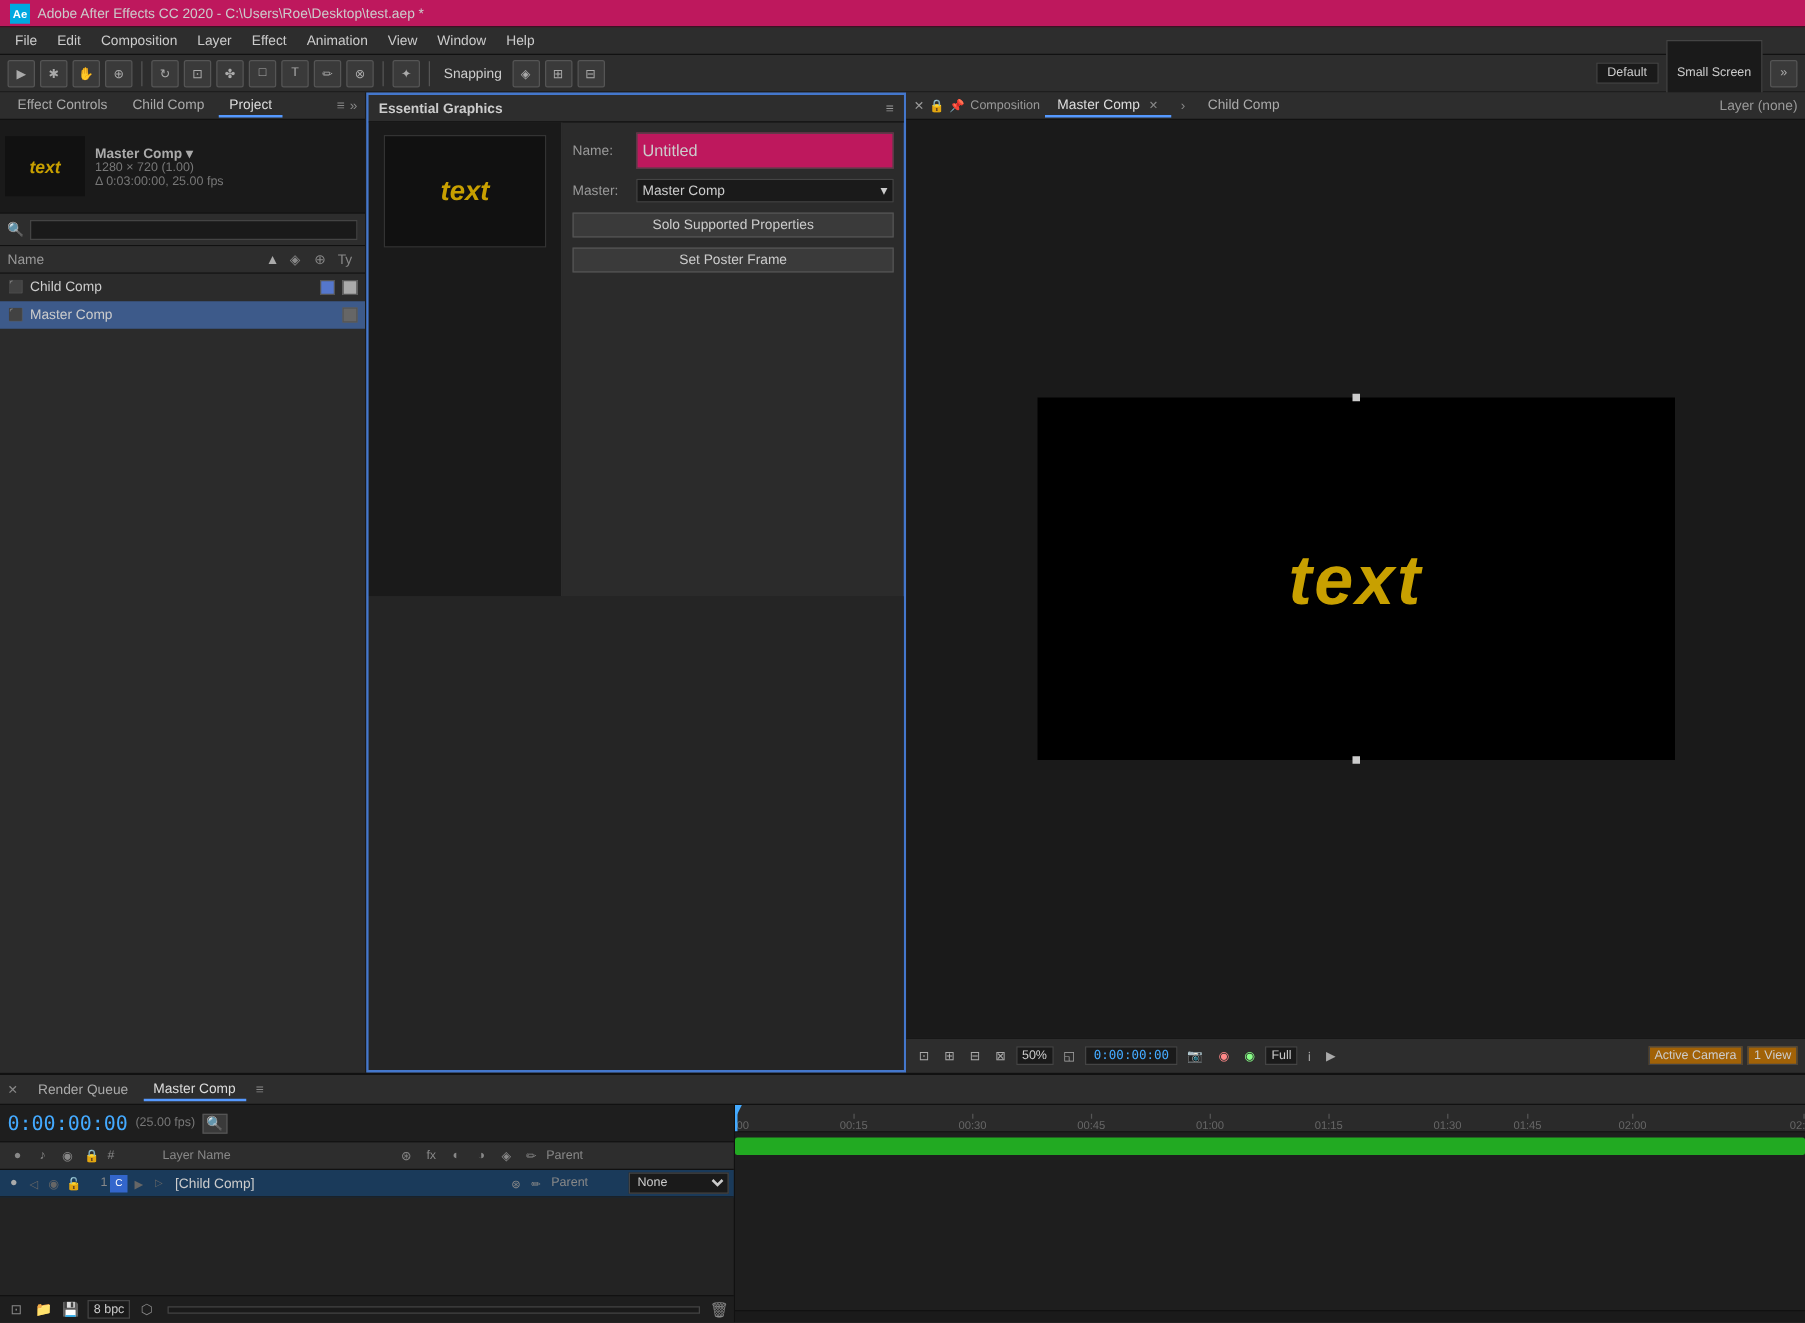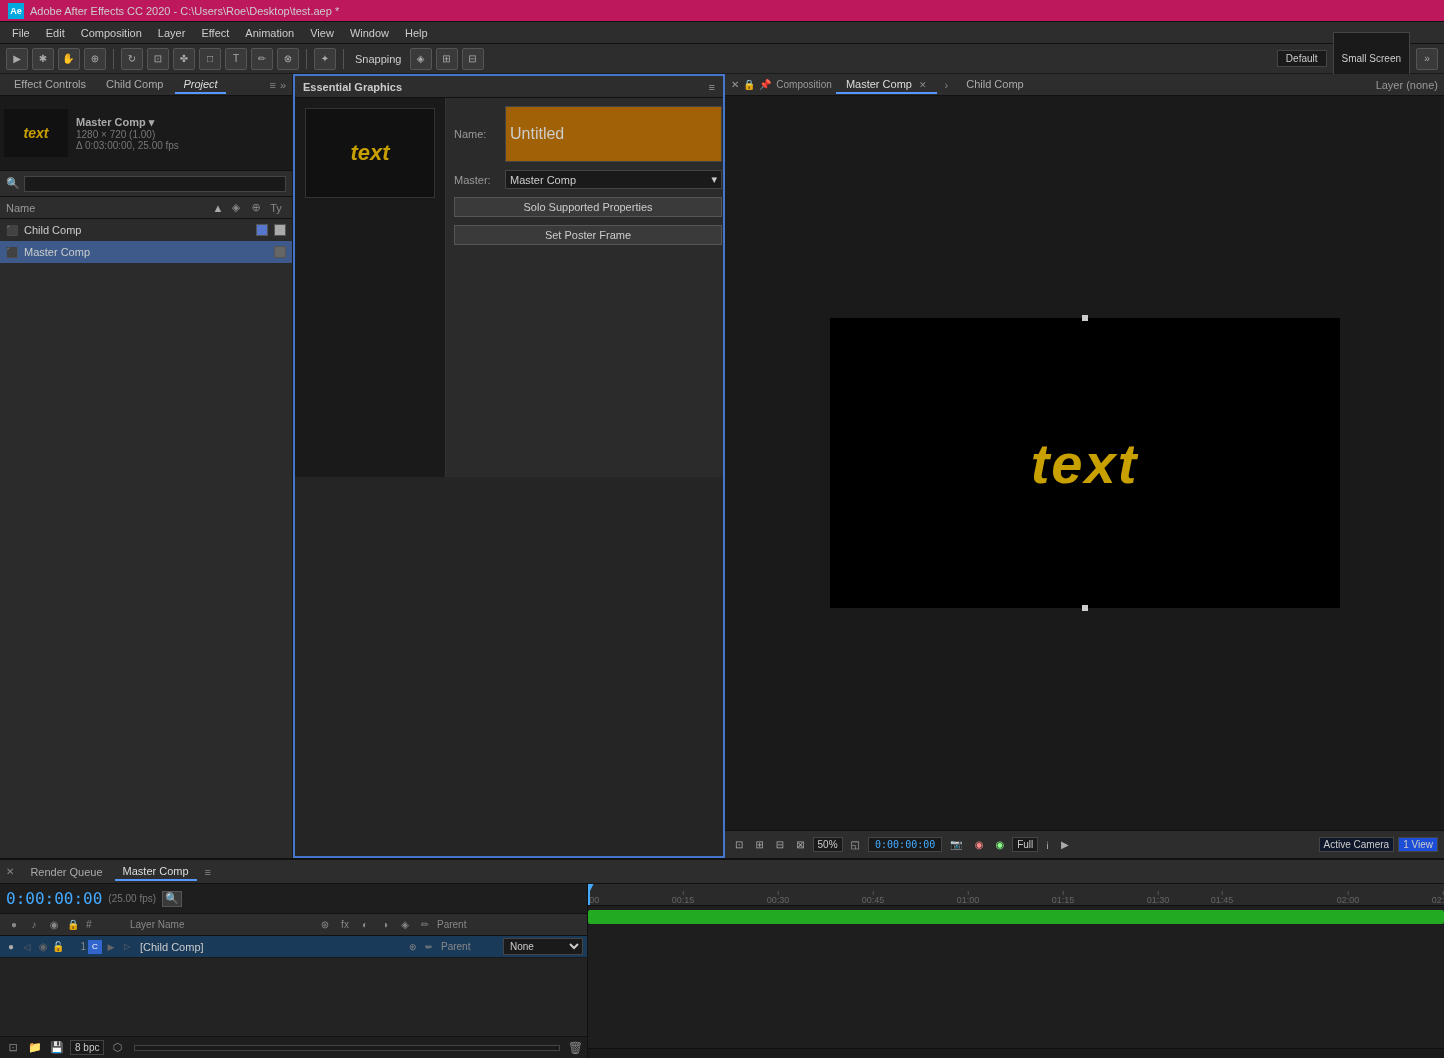--- a/index.html
+++ b/index.html
@@ -98,21 +98,21 @@
       border-bottom: 1px solid #111;
       gap: 4px;
     }
     .left-tab {
       padding: 2px 8px;
       font-size: 11px;
       color: #aaa;
       cursor: pointer;
       border-bottom: 2px solid transparent;
     }
-    .left-tab.active { color: #ddd; border-bottom: 2px solid #5599ff; font-style: italic; }
+    .left-tab.active { color: #ddd; border-bottom: 2px solid #5599ff; }
 
     
     #left-preview {
       height: 75px;
       background: #1a1a1a;
       display: flex;
       align-items: center;
       padding: 4px;
       gap: 8px;
       border-bottom: 1px solid #111;
@@ -241,25 +241,25 @@
       gap: 8px;
     }
     .prop-row {
       display: flex;
       align-items: center;
       gap: 6px;
     }
     .prop-label { color: #999; font-size: 11px; width: 45px; flex-shrink: 0; }
     .prop-input {
       flex: 1;
-      background: #a16207;
-      border: 1px solid #444;
-      color: #ccc;
-      font-size: 16px;
-      padding: 18px 4px;
+      background: #be185d;
+      border: 1px solid #444;
+      color: #ccc;
+      font-size: 13px;
+      padding: 6px 4px;
       outline: none;
     }
     .prop-select {
       flex: 1;
       background: #1a1a1a;
       border: 1px solid #444;
       color: #ccc;
       font-size: 11px;
       padding: 2px 4px;
       outline: none;
@@ -408,30 +408,30 @@
     }
     .ctrl-quality {
       background: #1a1a1a;
       border: 1px solid #444;
       color: #ccc;
       font-size: 10px;
       padding: 1px 4px;
       cursor: pointer;
     }
     .ctrl-camera {
-      background: #0f172a;
+      background: #a16207;
       border: 1px solid #444;
       color: #ccc;
       font-size: 10px;
       padding: 1px 4px;
       cursor: pointer;
       margin-left: auto;
     }
     .ctrl-views {
-      background: #1d4ed8;
+      background: #a16207;
       border: 1px solid #444;
       color: #ccc;
       font-size: 10px;
       padding: 1px 4px;
       cursor: pointer;
     }
 
     
     #timeline-area {
       height: 200px;
@@ -873,21 +873,21 @@
         </div>
 
         <div class="ruler-mark" style="left: 0px;">00:00</div>
         <div class="ruler-mark" style="left: 95px;">00:15</div>
         <div class="ruler-mark" style="left: 190px;">00:30</div>
         <div class="ruler-mark" style="left: 285px;">00:45</div>
         <div class="ruler-mark" style="left: 380px;">01:00</div>
         <div class="ruler-mark" style="left: 475px;">01:15</div>
         <div class="ruler-mark" style="left: 570px;">01:30</div>
         <div class="ruler-mark" style="left: 634px;">01:45</div>
-        <div class="ruler-mark" style="left: 760px;">02:00</div>
+        <div class="ruler-mark" style="left: 718px;">02:00</div>
         <div class="ruler-mark" style="left: 855px;">02:15</div>
       </div>
 
       <div id="tl-tracks">
 
         <div class="track-bar" style="left: 0; right: 0; width: 100%;"></div>
       </div>
 
       <div class="h-scroll"></div>
     </div>

